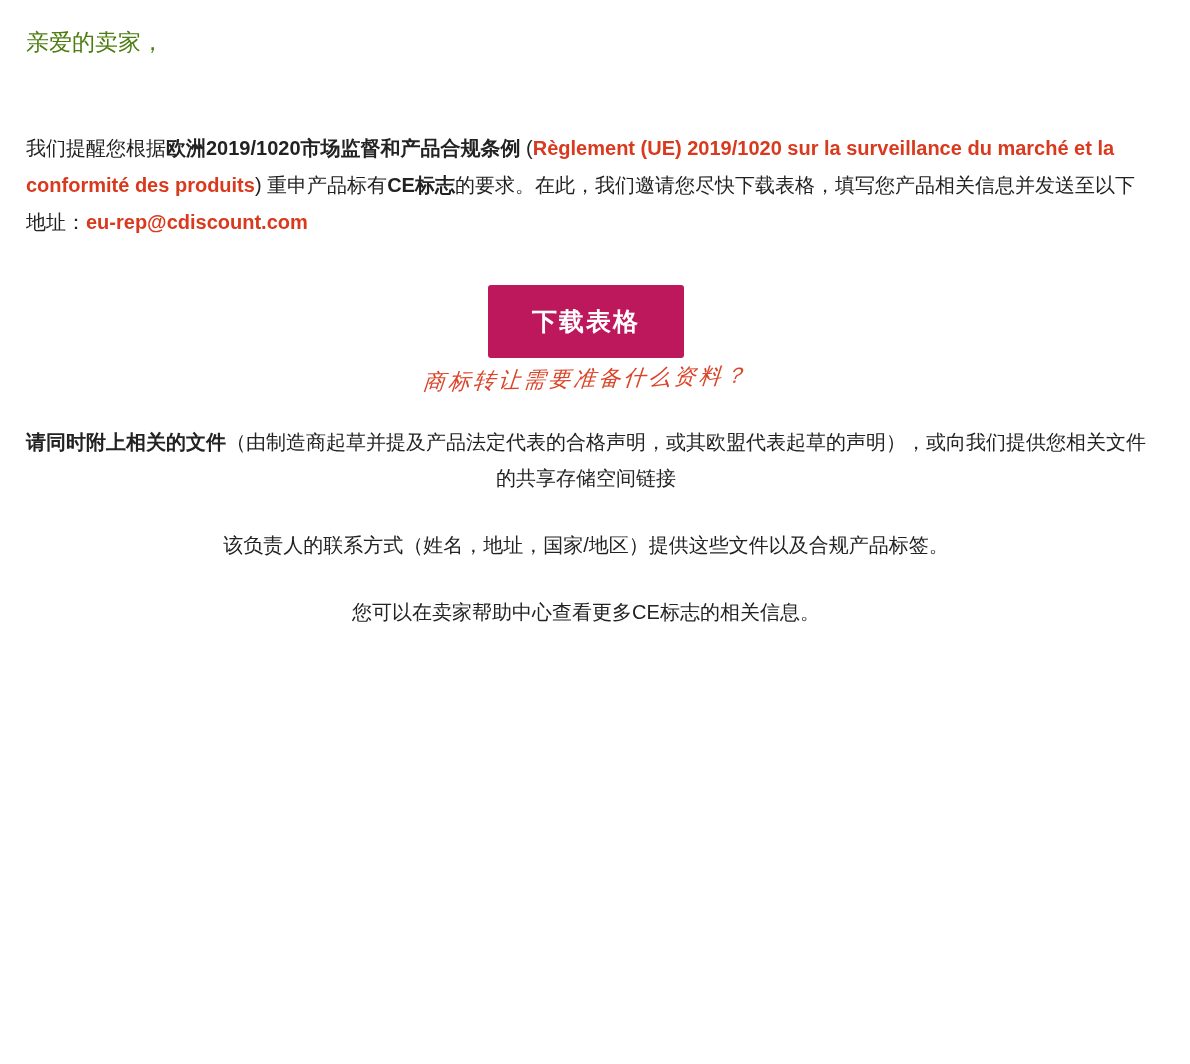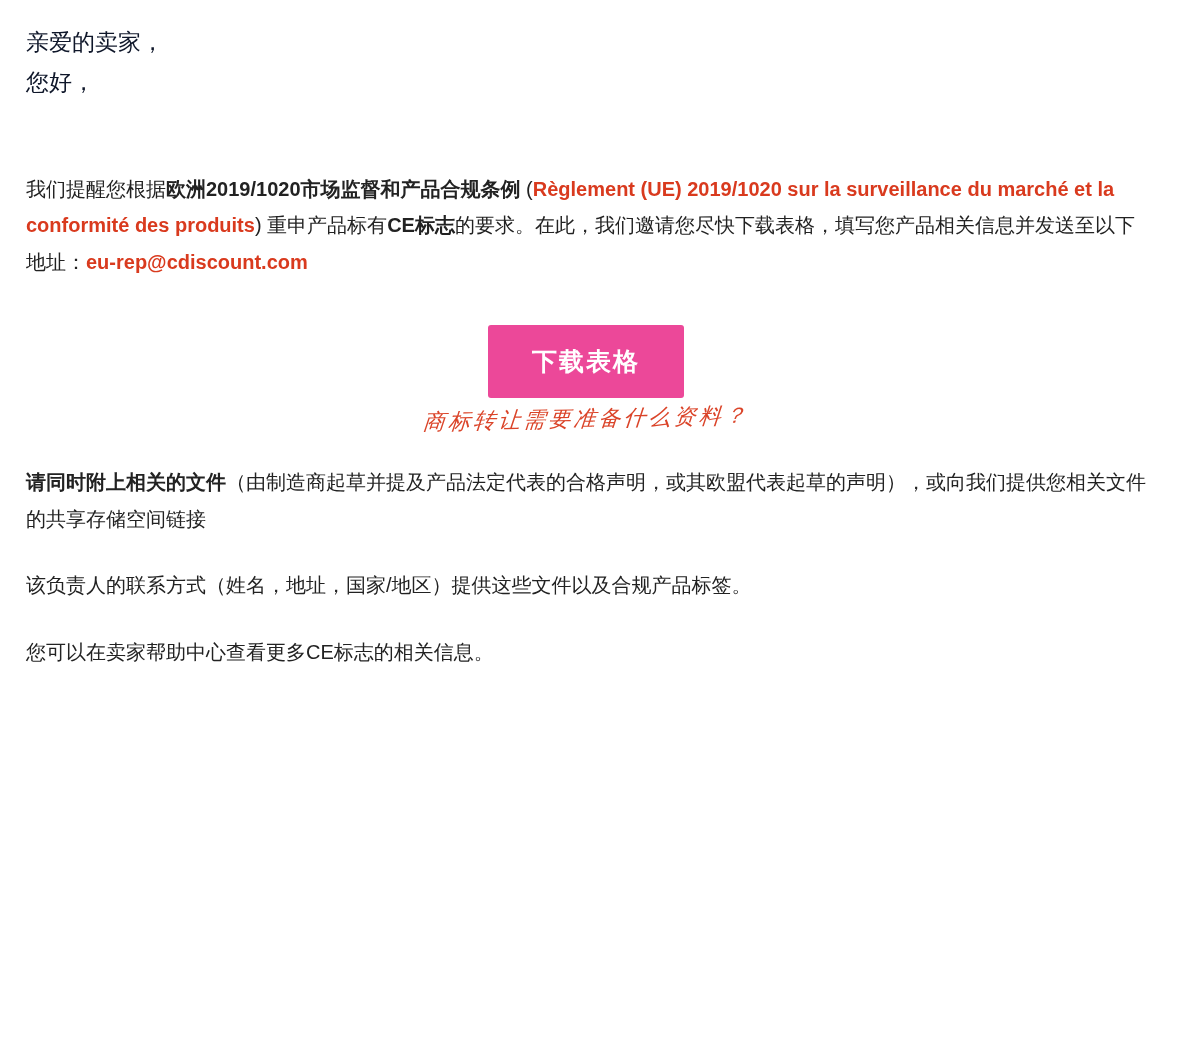--- a/index.html
+++ b/index.html
@@ -22,21 +22,21 @@
     padding: 0;
     box-sizing: border-box;
   }
   .content {
     padding: 22px 44px 0 26px;
     box-sizing: border-box;
   }
   .greeting {
     font-size: 23px;
     line-height: 1.75;
-    color: #0f172a;
+    color: #4d7c0f;
     margin: 0;
   }
   .greeting div {
     white-space: nowrap;
   }
   .spacer-1 { height: 68px; }
   .para {
     font-size: 20px;
     line-height: 1.84;
     color: #222;
@@ -46,21 +46,21 @@
   .b { font-weight: bold; }
   .red-b { color: #d93a1e; font-weight: bold; }
   .btn-wrap {
     margin-top: 44px;
     margin-bottom: 0;
     display: flex;
     justify-content: center;
     position: relative;
   }
   .download-btn {
-    background: #ec4899;
+    background: #be185d;
     color: #ffffff;
     font-size: 25px;
     font-weight: bold;
     border: none;
     border-radius: 3px;
     padding: 24px 44px;
     cursor: pointer;
     letter-spacing: 2px;
     line-height: 1;
     font-family: "Liberation Sans", "DejaVu Sans", sans-serif;
@@ -77,32 +77,32 @@
     font-style: italic;
     letter-spacing: 3px;
     transform: skewX(-6deg) rotate(-1.2deg);
     opacity: .95;
   }
   .blocks {
     margin-top: 30px;
   }
   .blocks .para {
     margin-bottom: 30px;
+    text-align: center;
   }
   .blocks .para:last-child { margin-bottom: 0; }
 </style>
 </head>
 <body>
 
 <div class="page">
   <div class="content">
 
     <div class="greeting">
       <div>亲爱的卖家，</div>
-      <div>您好，</div>
     </div>
 
     <div class="spacer-1"></div>
 
     <p class="para"><span>我们提醒您根据</span><span class="b">欧洲2019/1020市场监督和产品合规条例</span><span> (</span><span class="red-b">Règlement (UE) 2019/1020 sur la surveillance du marché et la conformité des produits</span><span>) 重申产品标有</span><span class="b">CE标志</span><span>的要求。在此，我们邀请您尽快下载表格，填写您产品相关信息并发送至以下地址：</span><span class="red-b">eu-rep@cdiscount.com</span></p>
 
     <div class="btn-wrap">
       <button class="download-btn">下载表格</button>
     </div>
 

